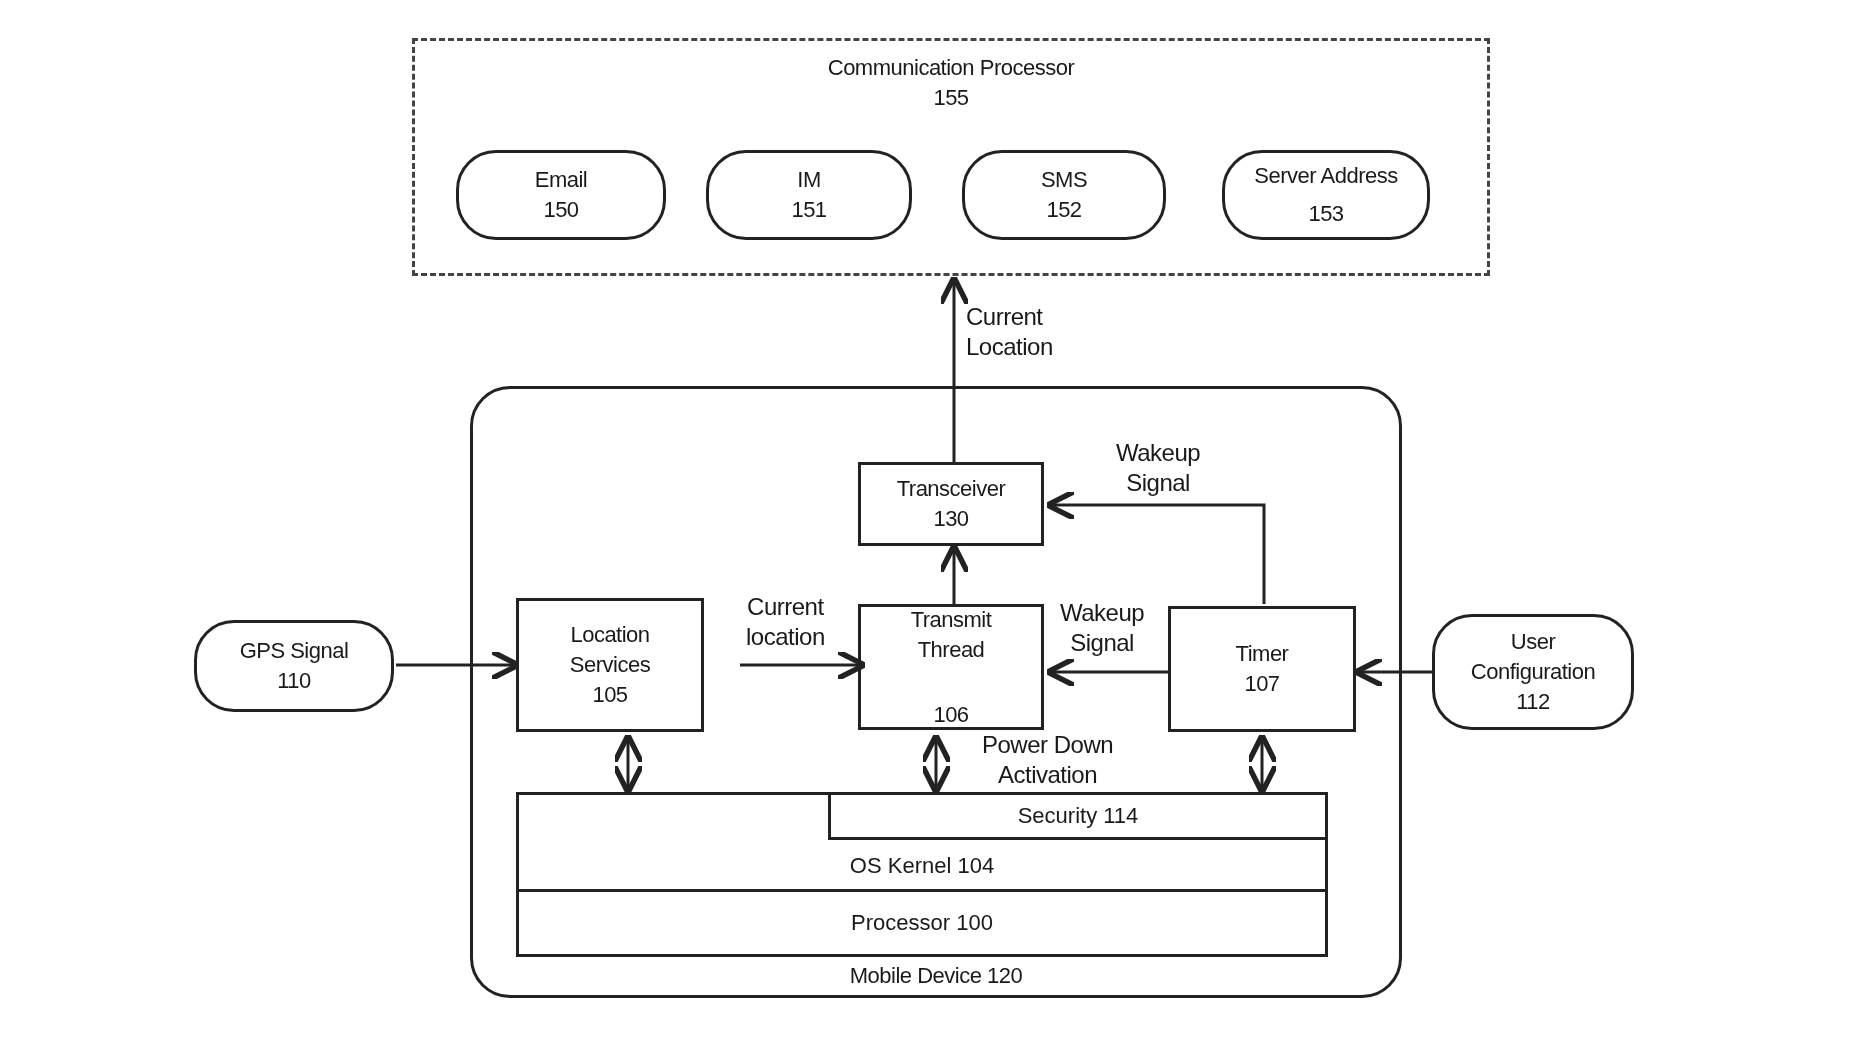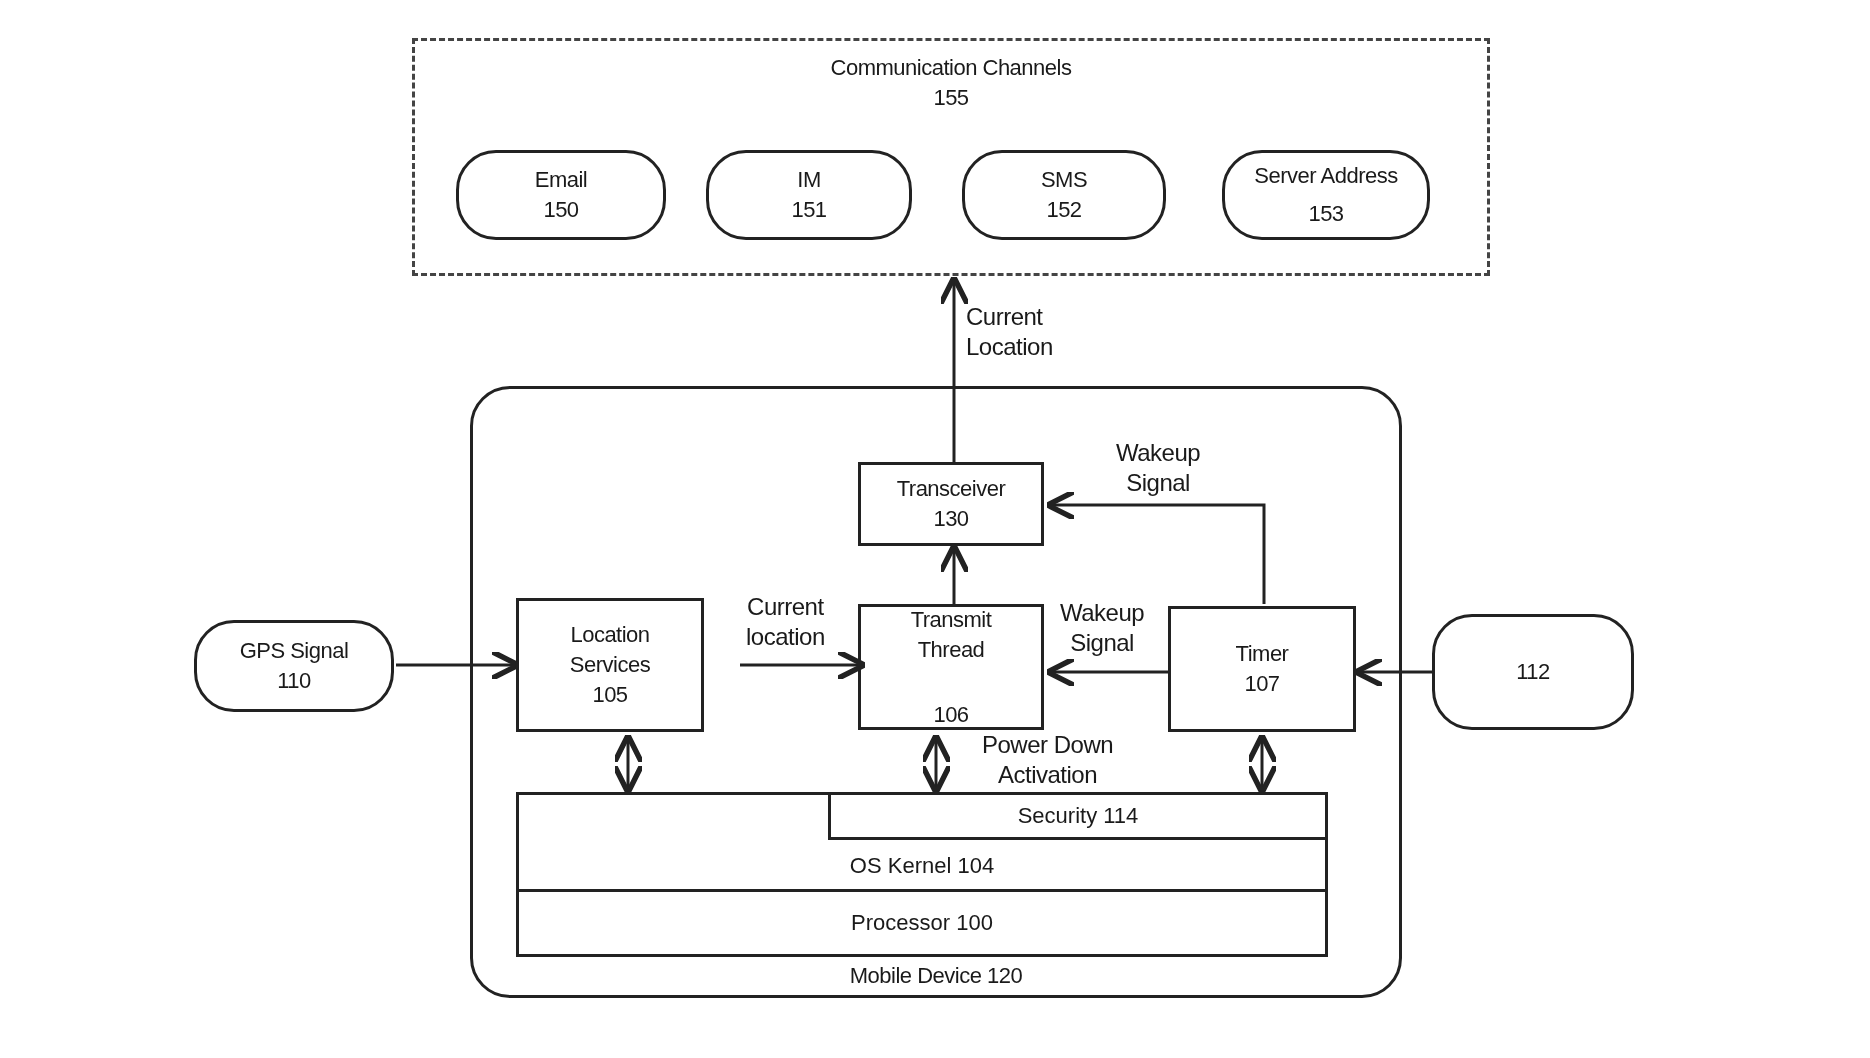--- a/index.html
+++ b/index.html
@@ -40,21 +40,21 @@
   <line x1="1170" y1="672" x2="1050" y2="672" stroke="#222" stroke-width="3" marker-end="url(#arr)"></line>
 
   <line x1="1432" y1="672" x2="1358" y2="672" stroke="#222" stroke-width="3" marker-end="url(#arr)"></line>
 
   <line x1="628" y1="738" x2="628" y2="790" stroke="#222" stroke-width="3" marker-start="url(#arr)" marker-end="url(#arr)"></line>
   <line x1="936" y1="738" x2="936" y2="790" stroke="#222" stroke-width="3" marker-start="url(#arr)" marker-end="url(#arr)"></line>
   <line x1="1262" y1="738" x2="1262" y2="790" stroke="#222" stroke-width="3" marker-start="url(#arr)" marker-end="url(#arr)"></line>
 </svg>
 
 <div class="box dashed" style="left:412px; top:38px; width:1078px; height:238px; padding-top:12px;">
-  <div>Communication Channels</div>
+  <div>Communication Processor</div>
   <div>155</div>
 </div>
 <div class="box pill" style="left:456px; top:150px; width:210px; height:90px;">
   <div>Email</div>
   <div>150</div>
 </div>
 <div class="box pill" style="left:706px; top:150px; width:206px; height:90px;">
   <div>IM</div>
   <div>151</div>
 </div>
@@ -110,20 +110,21 @@
   <div>Timer</div>
   <div>107</div>
 </div>
 
 <div class="box pill" style="left:194px; top:620px; width:200px; height:92px;">
   <div>GPS Signal</div>
   <div>110</div>
 </div>
 
 <div class="box pill" style="left:1432px; top:614px; width:202px; height:116px;">
+  <div style="width:160px;">User Configuration</div>
   <div>112</div>
 </div>
 
 <div class="lbl" style="left:982px; top:730px;">
   <div>Power Down</div>
   <div>Activation</div>
 </div>
 
 <div class="layer" style="left:516px; top:792px; width:812px; height:100px; align-items:flex-end; padding-bottom:10px;">
   <span>OS Kernel 104</span>

